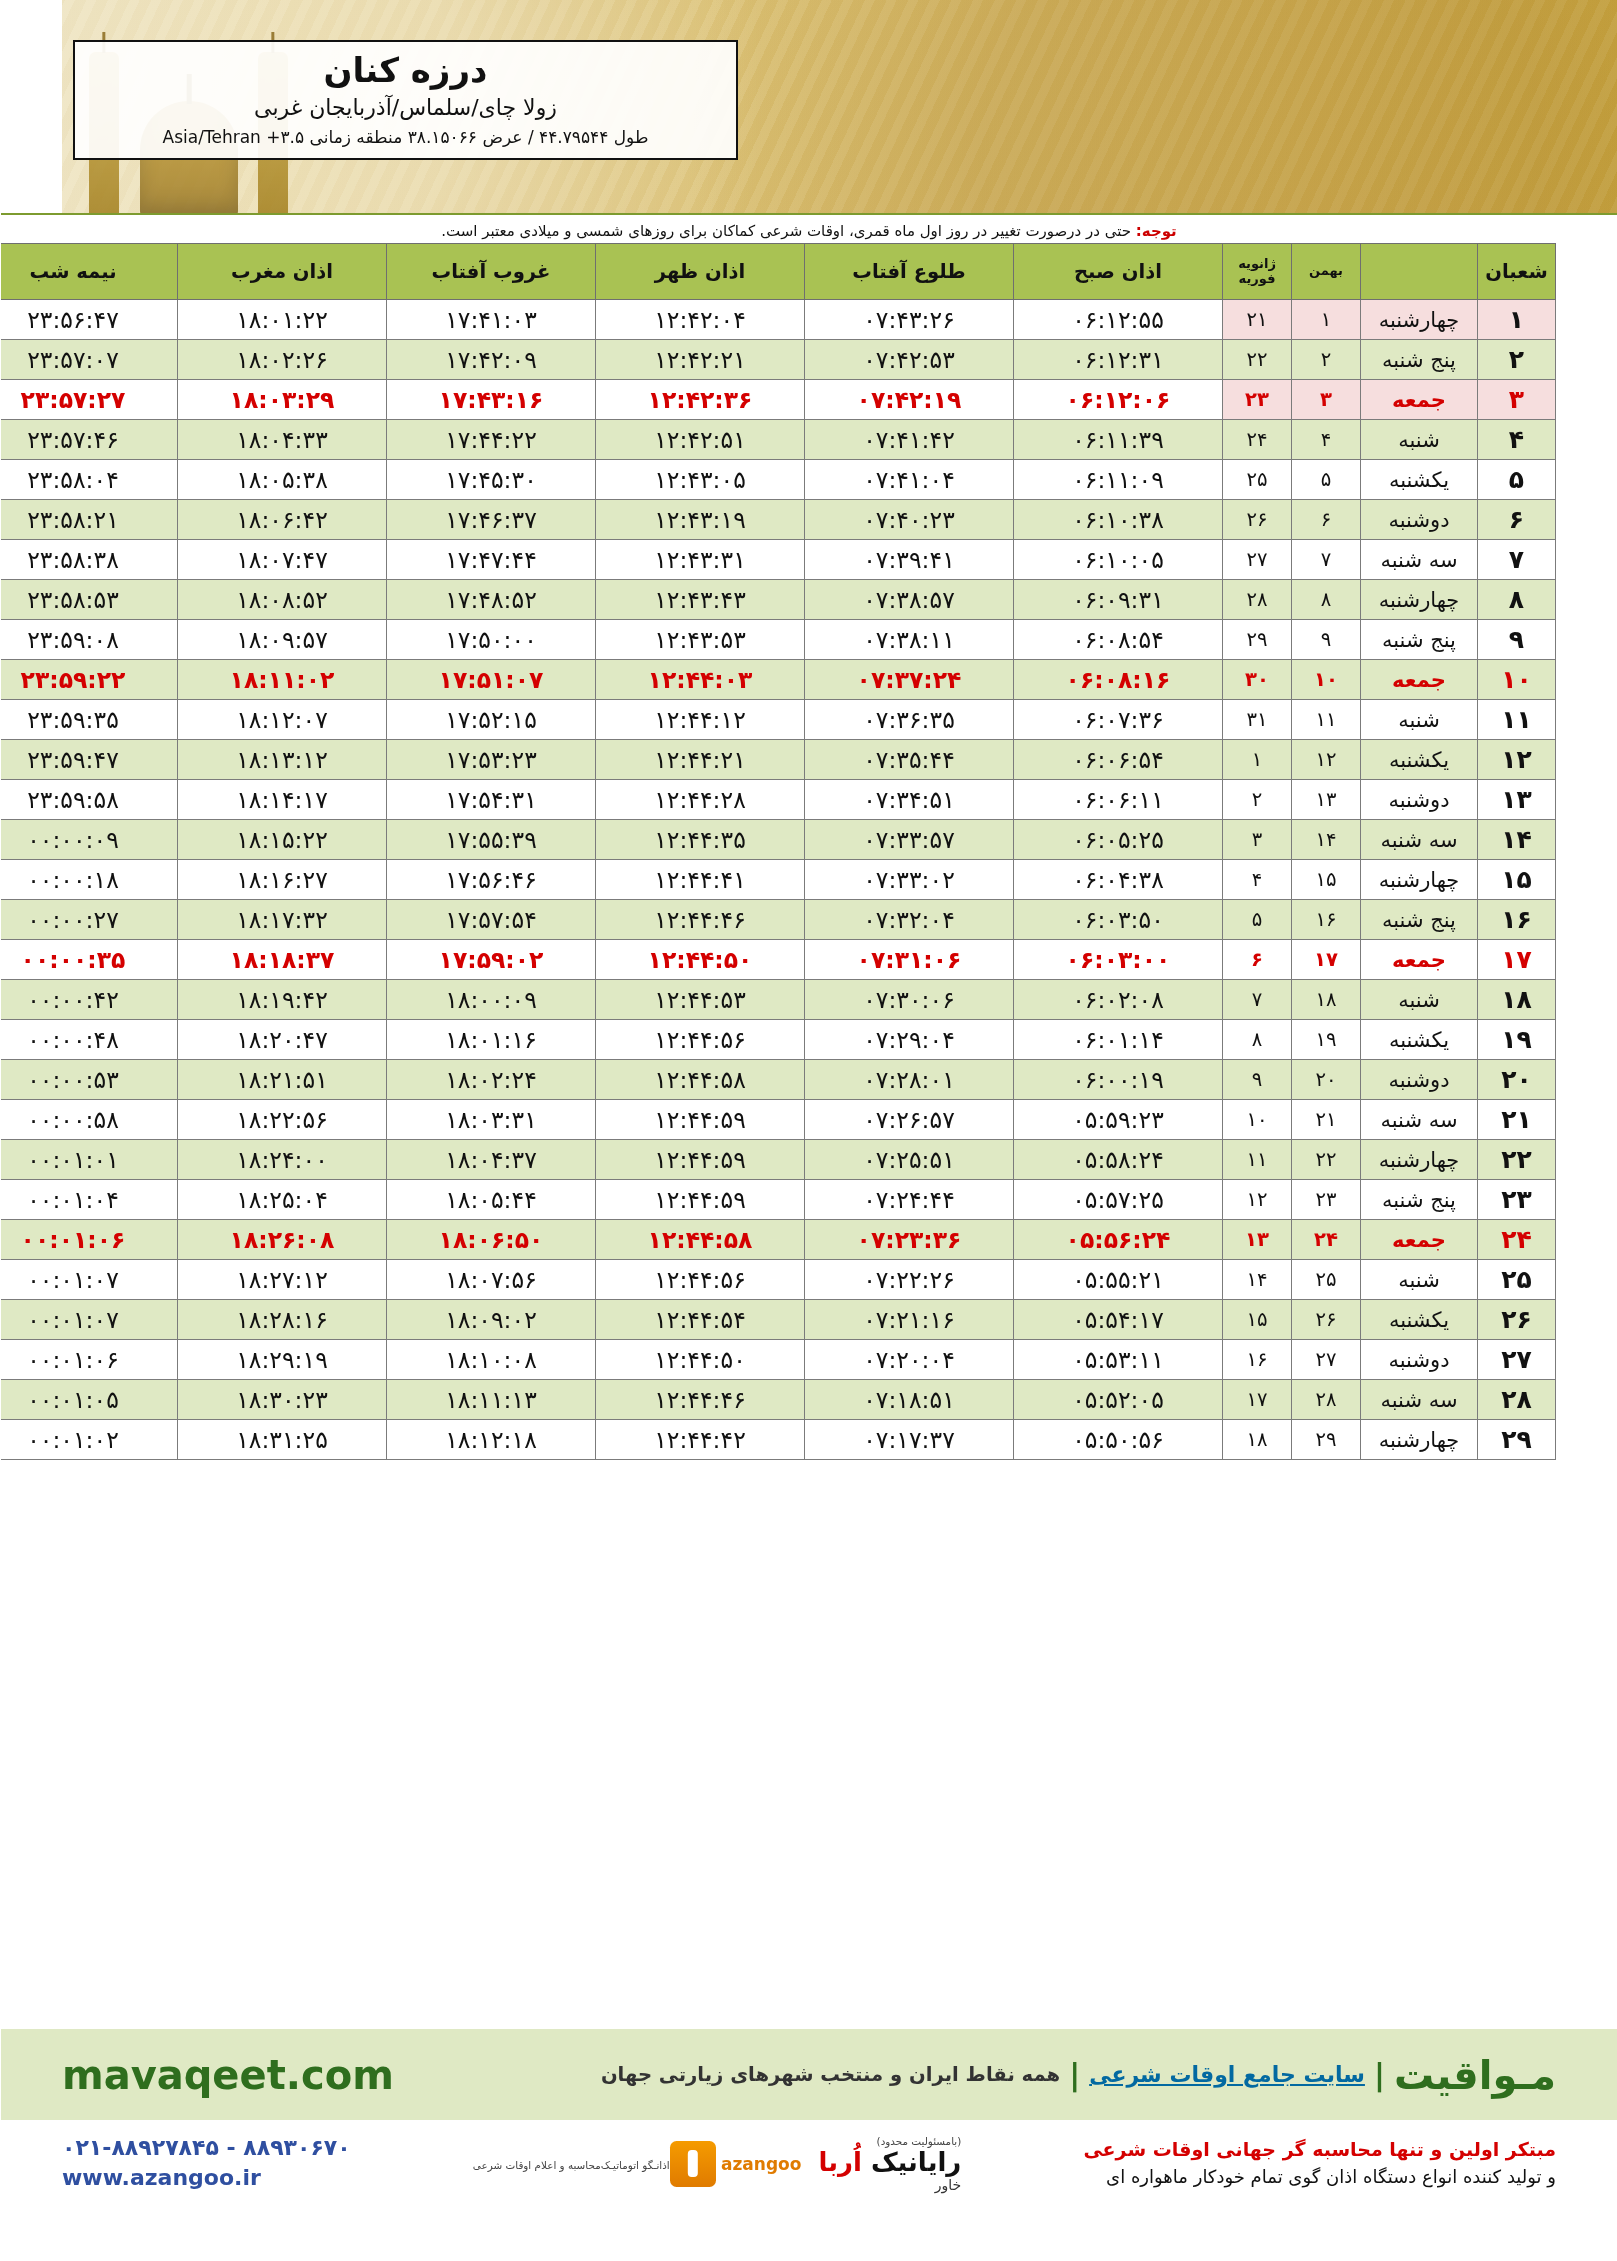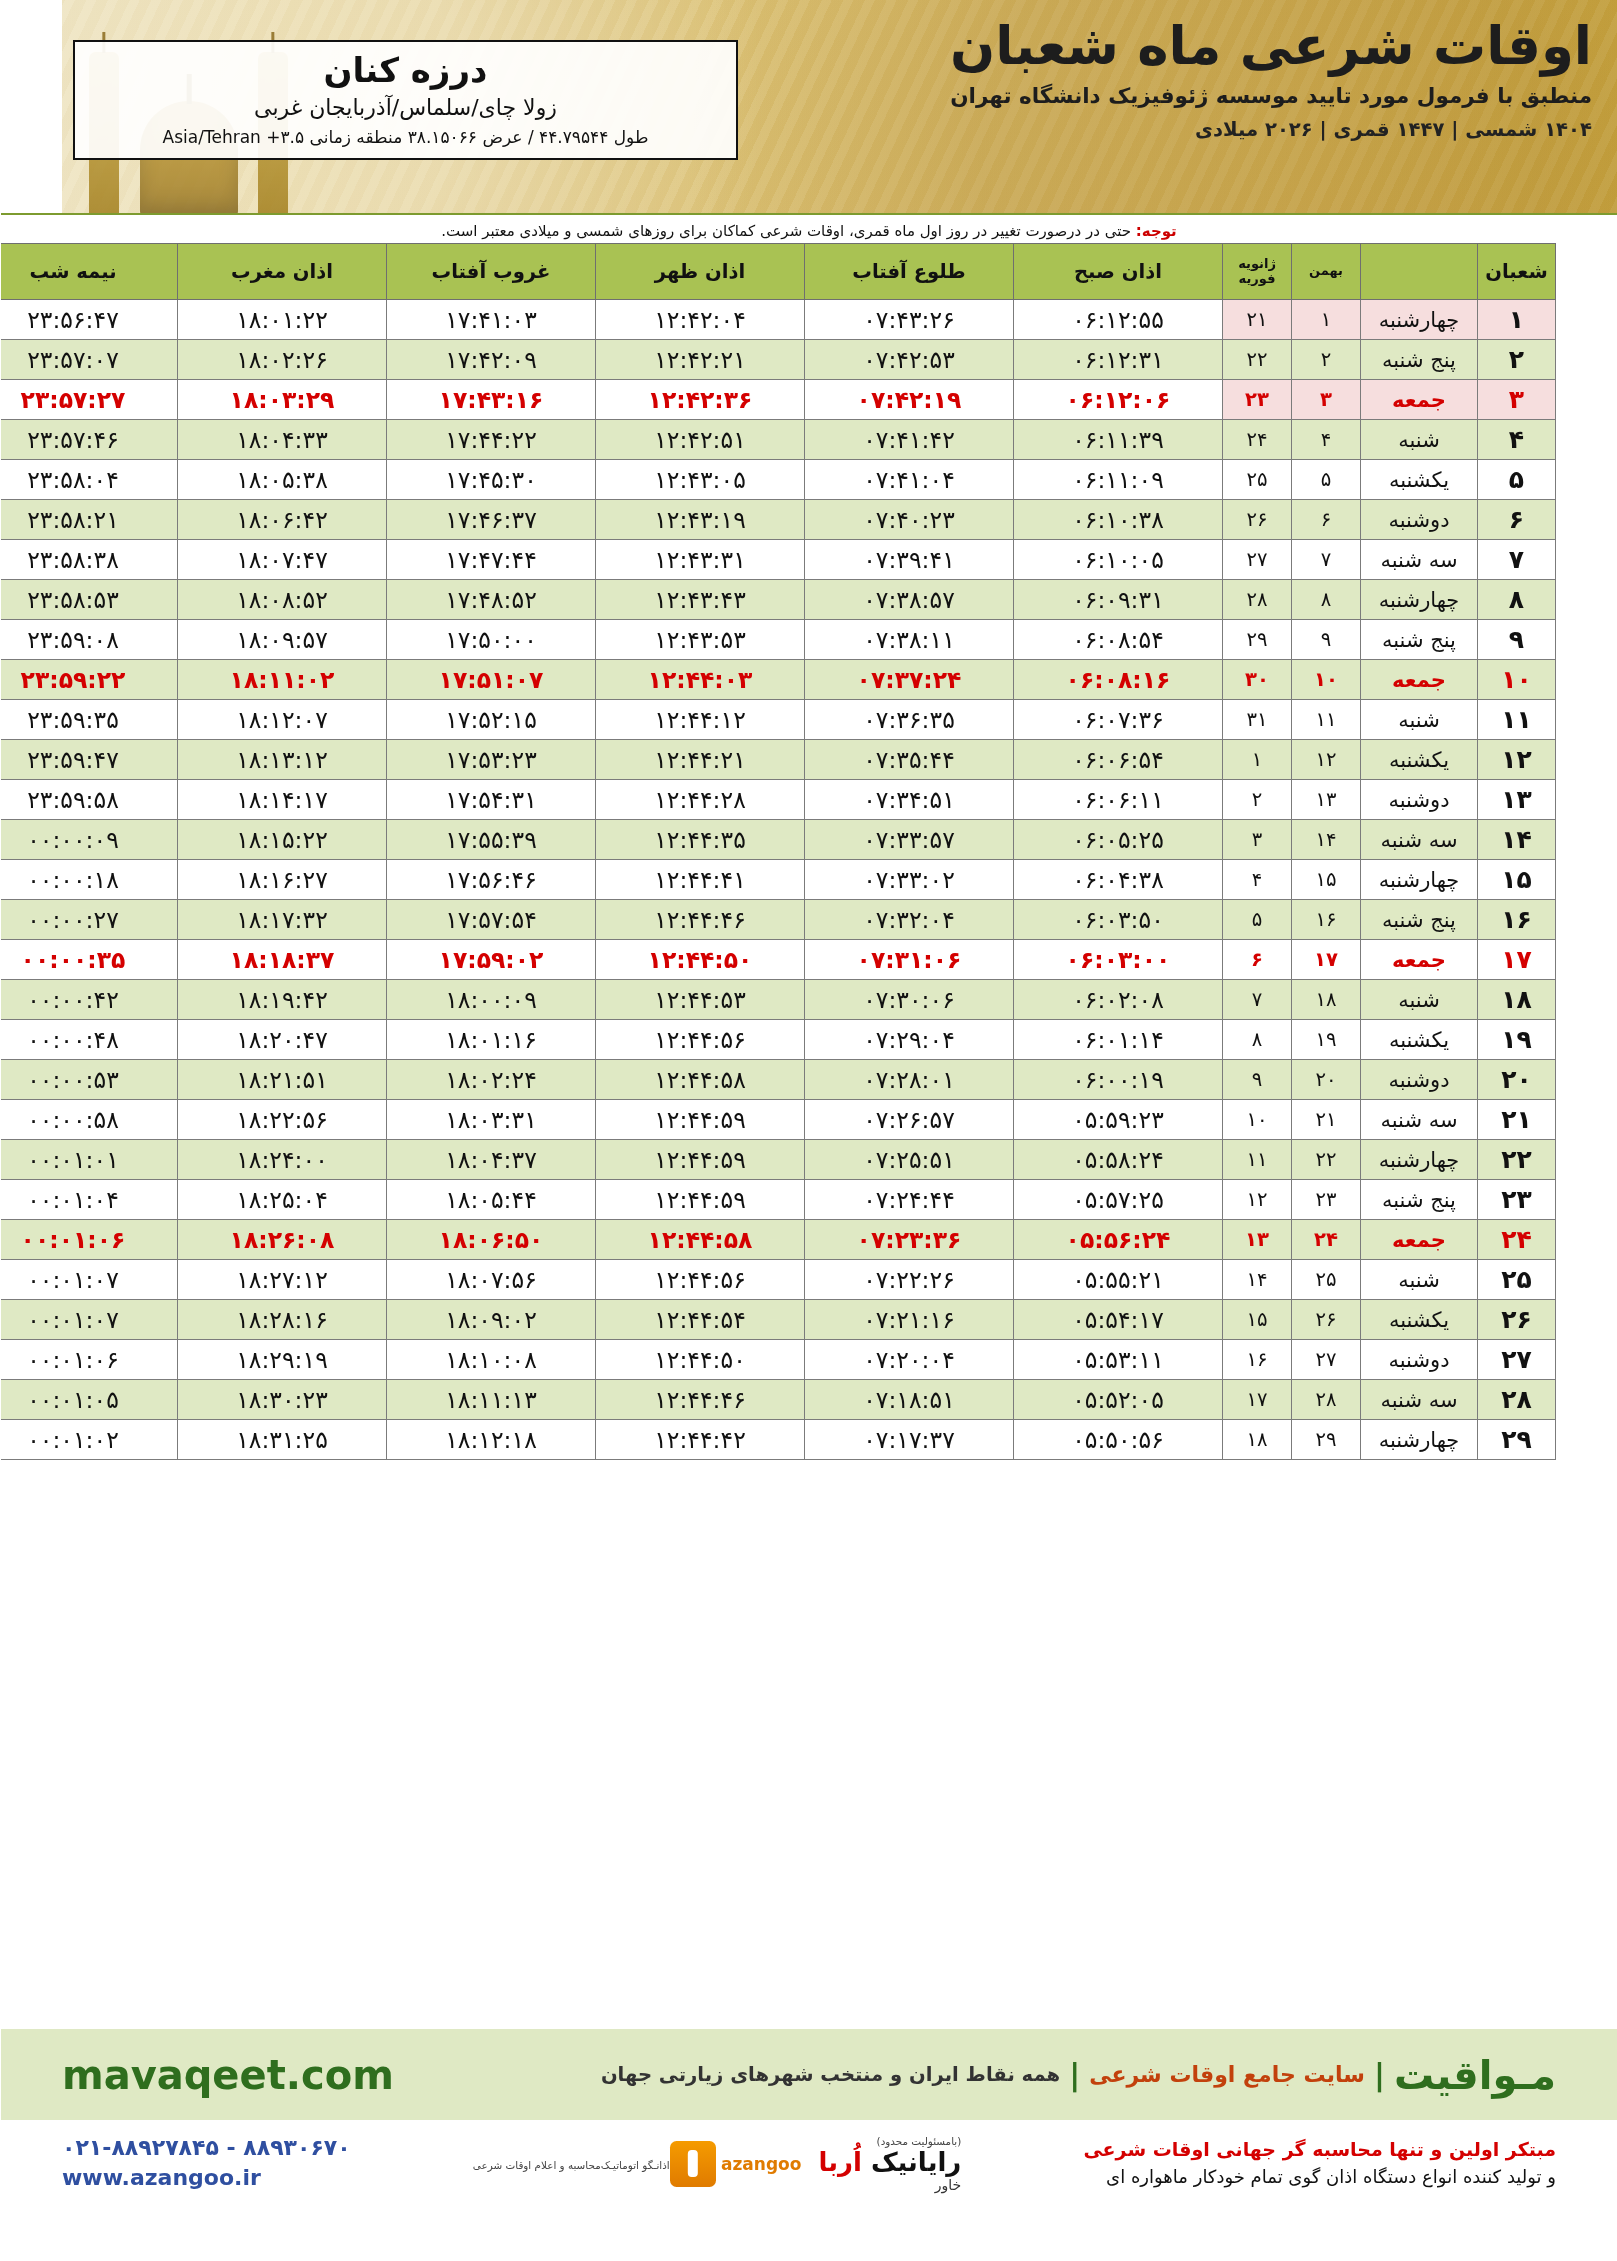--- a/index.html
+++ b/index.html
@@ -176,21 +176,21 @@
     display:flex;
     align-items:center;
     justify-content:space-between;
     padding: 0 62px;
     direction: rtl;
   }
   .brand-fa{
     font-size: 40px; font-weight:bold; color:#2f6e1e;
     display:flex; align-items:center; gap:9px;
   }
-  .brand-fa .thin{ font-size:22px; font-weight:bold; color:#c2410c;}
+  .brand-fa .thin{ font-size:22px; font-weight:bold; color:#0369a1;text-decoration:underline;}
   .brand-sep{ color:#2f6e1e; font-size:30px; }
   .brand-desc{ font-size: 19.6px; color:#333; }
   .brand-url{
     font-size: 40px; color:#2f6e1e; font-weight:bold;
     font-family:"DejaVu Sans", sans-serif;
   }
 
   .footer-bottom{
     position:absolute;
     left:0; right:0;
@@ -241,25 +241,20 @@
 <body>
 
 <div class="header">
   <div class="header-left-white"></div>
   <div class="dome-wrap">
     <div class="minaret m1"></div>
     <div class="minaret m2"></div>
     <div class="dome"></div>
   </div>
 
-  <div class="title-block">
-    <div class="main-title">اوقات شرعی ماه شعبان</div>
-    <div class="sub-title">منطبق با فرمول مورد تایید موسسه ژئوفیزیک دانشگاه تهران</div>
-    <div class="year-line">۱۴۰۴ شمسی | ۱۴۴۷ قمری | ۲۰۲۶ میلادی</div>
-  </div>
 
   <div class="city-box">
     <div class="city-name">درزه کنان</div>
     <div class="city-sub">زولا چای/سلماس/آذربایجان غربی</div>
     <div class="city-geo">طول ۴۴.۷۹۵۴۴ / عرض ۳۸.۱۵۰۶۶ منطقه زمانی Asia/Tehran +۳.۵</div>
   </div>
 </div>
 
 <div class="notice">
   <b>توجه:</b><span> حتی در درصورت تغییر در روز اول ماه قمری، اوقات شرعی کماکان برای روزهای شمسی و میلادی معتبر است.</span>

